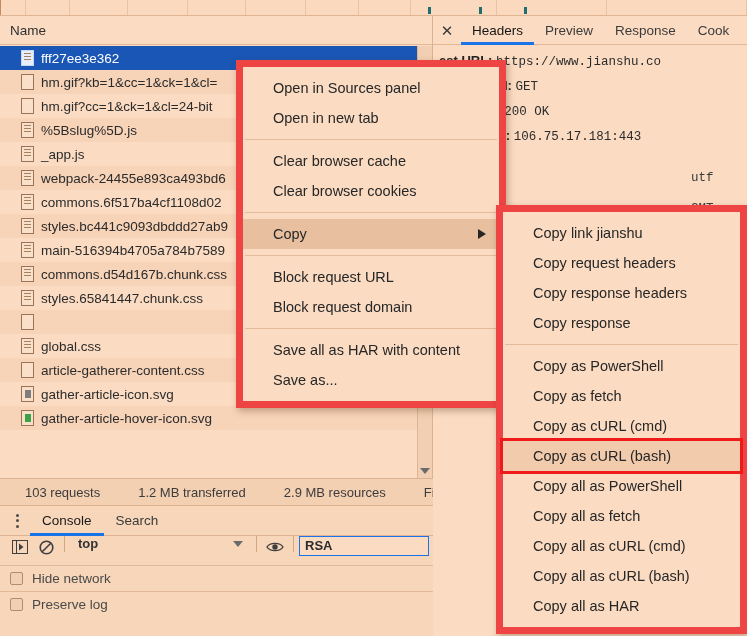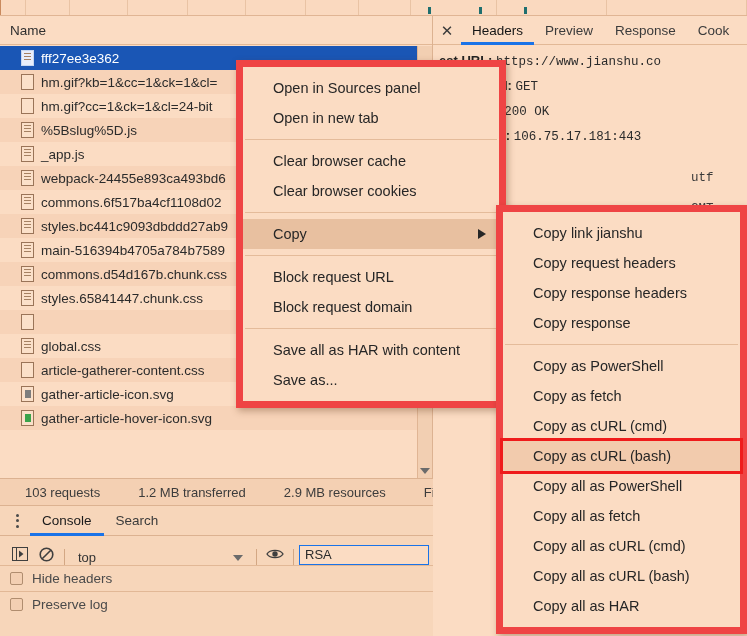--- a/index.html
+++ b/index.html
@@ -141,24 +141,25 @@
     align-items: center; justify-content: center; gap: 2.5px;
     margin-left: 4px;
   }
   .kebab i { display: block; width: 3px; height: 3px; background: #4a4a4a; border-radius: 50%; }
   .dtab {
     height: 30px; line-height: 30px; padding: 0 12px;
     font-size: 13.5px; color: #3b3b3b; box-sizing: border-box;
   }
   .dtab.active { color: #1a1a1a; border-bottom: 3px solid #1a73e8; }
   .drawer-toolbar {
-    height: 30px; display: flex; align-items: flex-end; gap: 0;
+    height: 30px; display: flex; align-items: flex-start; gap: 0;
     border-bottom: 1px solid #e2b896;
     box-sizing: border-box;
     padding-left: 7px;
+    font-weight: bold;
   }
   .tb-icon { width: 26px; height: 22px; display: flex; align-items: center; justify-content: center; }
   .vsep { width: 1px; height: 16px; background: #d3a784; margin: 0 5px; }
   .ctx-select {
     display: flex; align-items: center; justify-content: space-between;
     width: 165px; padding: 0 8px; font-size: 13px; color: #333;
   }
   .filter-input {
     flex: 1; height: 20px; margin-right: 4px;
     border: 1px solid #1a73e8;
@@ -389,21 +390,21 @@
         <svg width="18" height="12" viewBox="0 0 18 12" aria-hidden="true">
           <path d="M1 6 C4 1.2 14 1.2 17 6 C14 10.8 4 10.8 1 6 Z" fill="none" stroke="#3f3f3f" stroke-width="1.4"></path>
           <circle cx="9" cy="6" r="2.7" fill="#3f3f3f"></circle>
         </svg>
       </div>
       <div class="vsep"></div>
       <div class="filter-input" title="Filter">RSA</div>
     </div>
     <div class="chk-row">
       <span class="chkbox"></span>
-      <span>Hide headers</span>
+      <span>Hide network</span>
     </div>
     <div class="drawer-sep"></div>
     <div class="chk-row">
       <span class="chkbox"></span>
       <span>Preserve log</span>
     </div>
   </div>
 
   <div class="detail-pane">
     <div class="detail-tabs">

